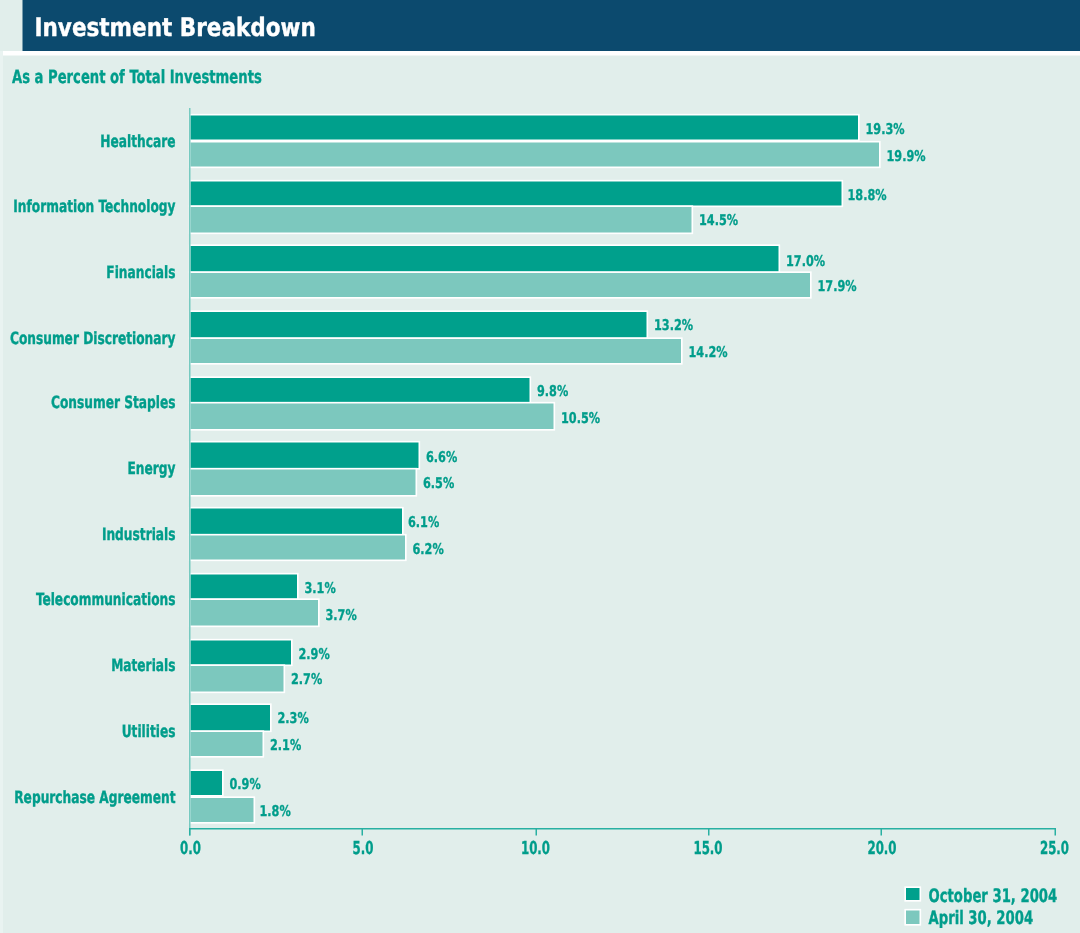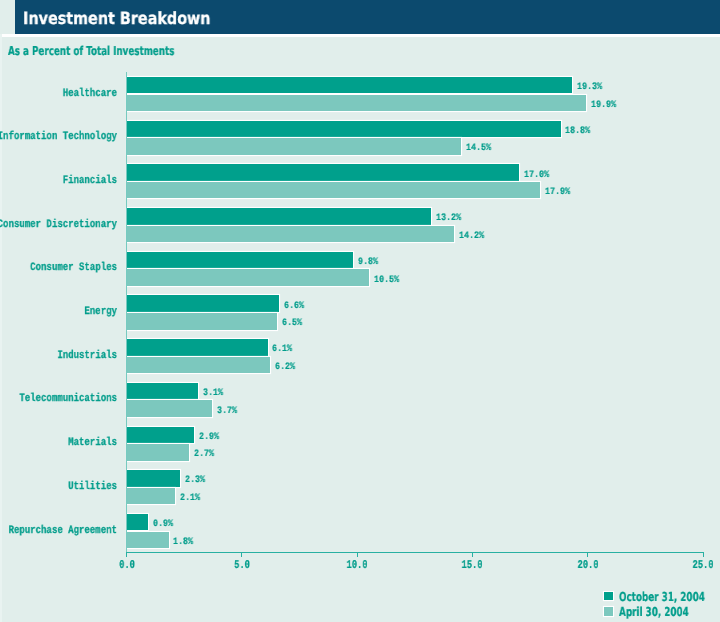--- a/index.html
+++ b/index.html
@@ -63,21 +63,21 @@
     white-space: nowrap;
     line-height: 14px;
     transform: scaleX(0.80);
     transform-origin: 0 50%;
   }
 
   
   #plot {
     position: absolute;
     left: 0; top: 0;
-    width: 720px; height: 622px; font-family: Liberation Mono, monospace;
+    width: 720px; height: 622px;
   }
   .axis-y {
     position: absolute;
     left: 126.0px; top: 71.5px;
     width: 1.15px; height: 485.5px;
     background: #76cac0;
   }
   .axis-x {
     position: absolute;
     left: 126px; top: 551.7px;

